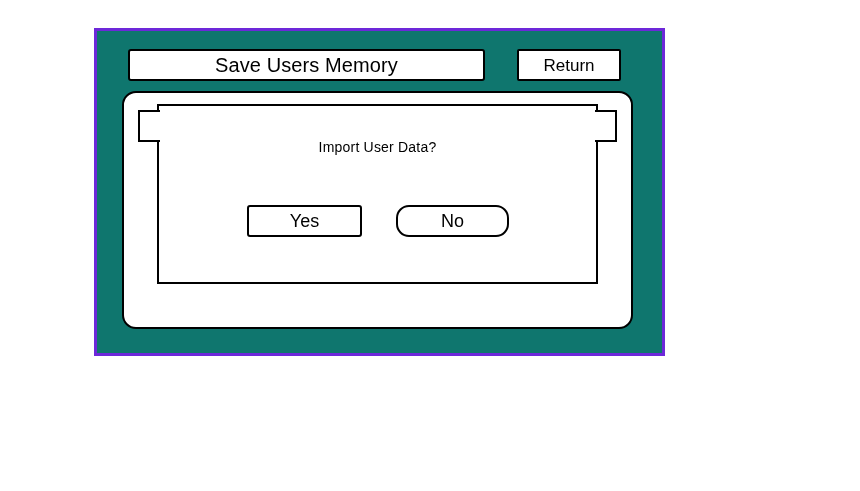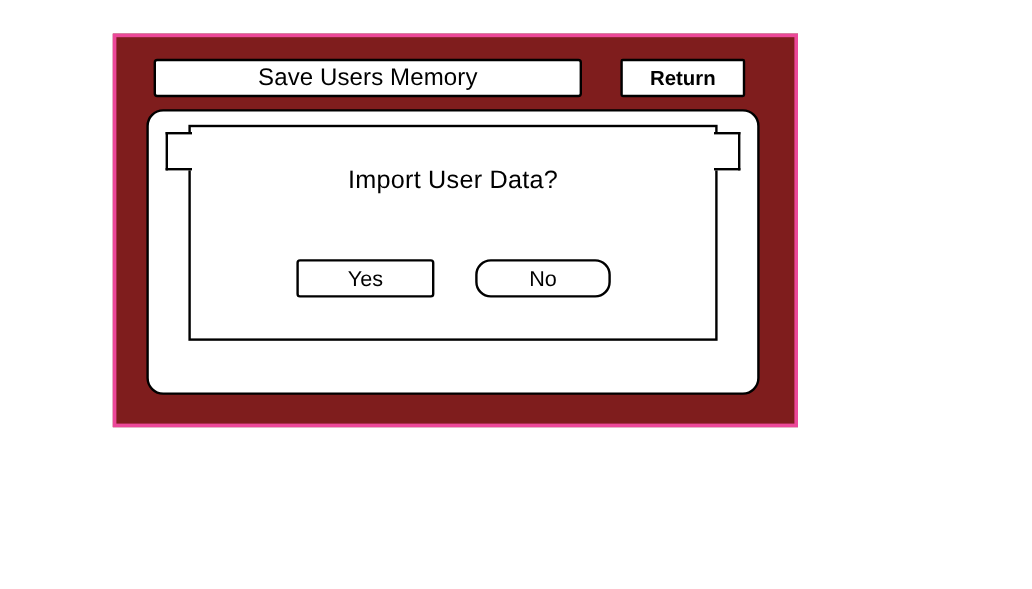--- a/index.html
+++ b/index.html
@@ -18,22 +18,22 @@
   }
 
   
   #app-window {
     position: absolute;
     left: 94px;
     top: 28px;
     width: 571px;
     height: 328px;
     box-sizing: border-box;
-    border: 3px solid #ec4899;
-    background: #7f1d1d;
+    border: 3px solid #6d28d9;
+    background: #0f766e;
   }
 
   
   #titlebar-row {
     position: absolute;
     left: 0;
     top: 0;
     width: 100%;
     height: 52px;
   }
@@ -64,21 +64,20 @@
     height: 32px;
     box-sizing: border-box;
     border: 2px solid #000000;
     border-radius: 2px;
     background: #ffffff;
     display: flex;
     align-items: center;
     justify-content: center;
     font-size: 17px;
     line-height: 1;
-    font-weight: bold;
   }
 
   
   #content-panel {
     position: absolute;
     left: 25px;
     top: 60px;
     width: 511px;
     height: 238px;
     box-sizing: border-box;
@@ -113,36 +112,36 @@
 
   #dialog-notch-left  { left: -21px; border-right: none; }
   #dialog-notch-right { right: -21px; border-left: none; }
 
   #dialog-message {
     position: absolute;
     left: 0;
     top: 34px;
     width: 100%;
     text-align: center;
-    font-size: 21px;
+    font-size: 14px;
     line-height: 1;
     letter-spacing: 0.2px;
   }
 
   #dialog-actions {
     position: absolute;
     left: 0;
     top: 98px;
     width: 100%;
     height: 32px;
   }
 
   .dialog-button {
     position: absolute;
-    top: 12px;
+    top: 1px;
     height: 32px;
     box-sizing: border-box;
     border: 2px solid #000000;
     background: #ffffff;
     display: flex;
     align-items: center;
     justify-content: center;
     font-size: 18px;
     line-height: 1;
   }

